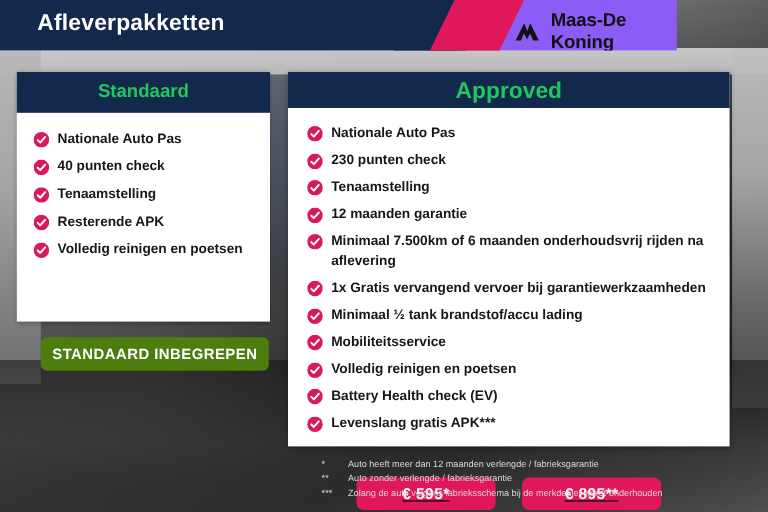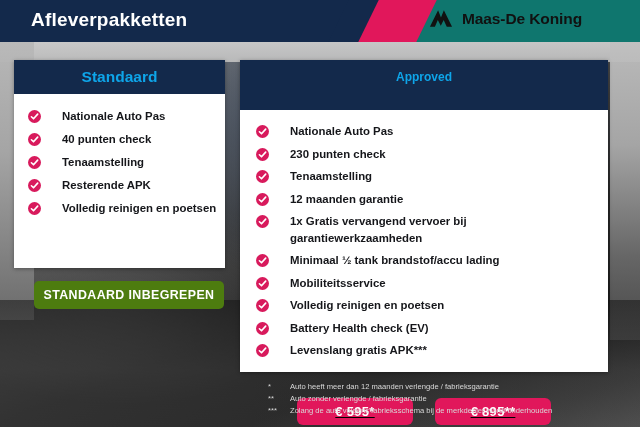--- a/index.html
+++ b/index.html
@@ -22,41 +22,41 @@
   .bg-sheen{position:absolute;left:0;top:300px;width:640px;height:127px;
       background:linear-gradient(180deg,rgba(20,20,20,.55),rgba(70,70,70,.35) 55%,rgba(95,95,95,.25));}
   .bg-left{position:absolute;left:0;top:40px;width:34px;height:280px;
       background:linear-gradient(180deg,#b9b9b9,#a7a7a7 40%,#8a8a8a 70%,#6c6c6c);opacity:.95;}
   .bg-right{position:absolute;right:0;top:40px;width:30px;height:300px;
       background:linear-gradient(180deg,#c0c0c0,#ababab 35%,#6a6a6a 72%,#4a4a4a);opacity:.95;}
   .bg-topstrip{position:absolute;left:0;top:40px;width:640px;height:22px;
       background:linear-gradient(180deg,#cdcdcd,#bdbdbd);opacity:.95;}
 
   
-  .header{position:absolute;left:0;top:0;width:640px;height:42px;overflow:hidden;background:#0f766e;text-align:right;}
+  .header{position:absolute;left:0;top:0;width:564px;height:42px;overflow:hidden;background:#8b5cf6;}
   .hdr-navy{position:absolute;left:0;top:0;width:380px;height:42px;background:#13294b;}
   .hdr-navy-skew{position:absolute;left:338px;top:-6px;width:60px;height:56px;background:#13294b;transform:skewX(-26deg);}
   .hdr-pink{position:absolute;left:368px;top:-6px;width:58px;height:56px;background:#e1175b;transform:skewX(-26deg);}
   .hdr-title{position:absolute;left:31px;top:9px;font-size:19px;font-weight:bold;color:#ffffff;letter-spacing:.2px;}
   .logo-wrap{position:absolute;left:428px;top:9px;display:flex;align-items:center;gap:9px;}
   .logo-mark{width:25px;height:20px;display:block;}
   .logo-text{font-size:15.5px;font-weight:bold;color:#111111;letter-spacing:-.1px;}
 
   
   .card{position:absolute;background:#ffffff;box-shadow:0 1px 4px rgba(0,0,0,.35);}
-  .card-head{background:#13294b;color:#0ea5e9;text-align:center;font-weight:bold;}
+  .card-head{background:#13294b;color:#22c55e;text-align:center;font-weight:bold;}
   .card-body{padding:10px 0 0 0;}
 
   #card-standaard{left:14px;top:60px;width:211px;height:208px;}
   #card-standaard .card-head{height:34px;line-height:34px;font-size:15.5px;}
   #card-approved{left:240px;top:60px;width:368px;height:312px;}
-  #card-approved .card-head{height:50px;line-height:34px;font-size:12px;}
+  #card-approved .card-head{height:30px;line-height:34px;font-size:19px;}
 
   ul.feat{list-style:none;margin:0;padding:0;}
-  ul.feat li{display:flex;align-items:flex-start;gap:21px;margin:0 0 0 0;padding:3.5px 8px 3.5px 14px;}
+  ul.feat li{display:flex;align-items:flex-start;gap:7px;margin:0 0 0 0;padding:3.5px 8px 3.5px 14px;}
   #card-approved ul.feat li{padding:3.2px 8px 3.2px 16px;}
   .chk{flex:0 0 auto;width:13px;height:13px;margin-top:2px;display:block;}
   .feat-txt{font-size:11.4px;font-weight:bold;color:#15161a;line-height:1.42;}
   #card-approved .feat-txt{font-size:11.4px;}
 
   .btn-std{position:absolute;left:20px;top:221px;width:190px;height:28px;border:none;border-radius:5px;
     background:#4d7c0f;color:#fff;font-family:"Liberation Sans",sans-serif;font-size:12.4px;font-weight:bold;
     letter-spacing:.4px;cursor:pointer;}
 
   .price-row{position:absolute;left:0;top:338px;width:368px;display:flex;justify-content:center;gap:22px;text-decoration:underline;}
@@ -167,20 +167,27 @@
               <circle cx="8" cy="8" r="8" fill="#d81a5c"></circle>
               <path d="M4.2 8.3 L6.8 10.8 L11.9 5.1" fill="none" stroke="#ffffff" stroke-width="2" stroke-linecap="round" stroke-linejoin="round"></path>
             </svg>
             <span class="feat-txt">12 maanden garantie</span>
           </li>
           <li>
             <svg class="chk" viewBox="0 0 16 16">
               <circle cx="8" cy="8" r="8" fill="#d81a5c"></circle>
               <path d="M4.2 8.3 L6.8 10.8 L11.9 5.1" fill="none" stroke="#ffffff" stroke-width="2" stroke-linecap="round" stroke-linejoin="round"></path>
             </svg>
+            <span class="feat-txt">Minimaal 7.500km of 6 maanden onderhoudsvrij rijden na aflevering</span>
+          </li>
+          <li>
+            <svg class="chk" viewBox="0 0 16 16">
+              <circle cx="8" cy="8" r="8" fill="#d81a5c"></circle>
+              <path d="M4.2 8.3 L6.8 10.8 L11.9 5.1" fill="none" stroke="#ffffff" stroke-width="2" stroke-linecap="round" stroke-linejoin="round"></path>
+            </svg>
             <span class="feat-txt">1x Gratis vervangend vervoer bij garantiewerkzaamheden</span>
           </li>
           <li>
             <svg class="chk" viewBox="0 0 16 16">
               <circle cx="8" cy="8" r="8" fill="#d81a5c"></circle>
               <path d="M4.2 8.3 L6.8 10.8 L11.9 5.1" fill="none" stroke="#ffffff" stroke-width="2" stroke-linecap="round" stroke-linejoin="round"></path>
             </svg>
             <span class="feat-txt">Minimaal ½ tank brandstof/accu lading</span>
           </li>
           <li>

